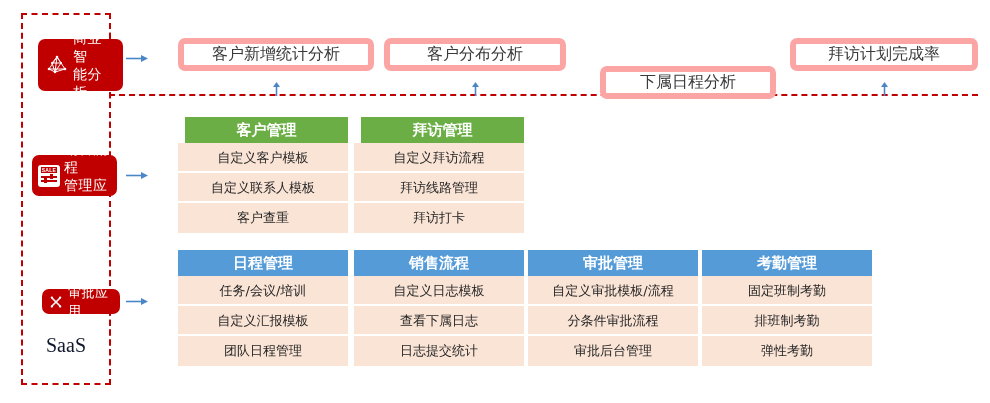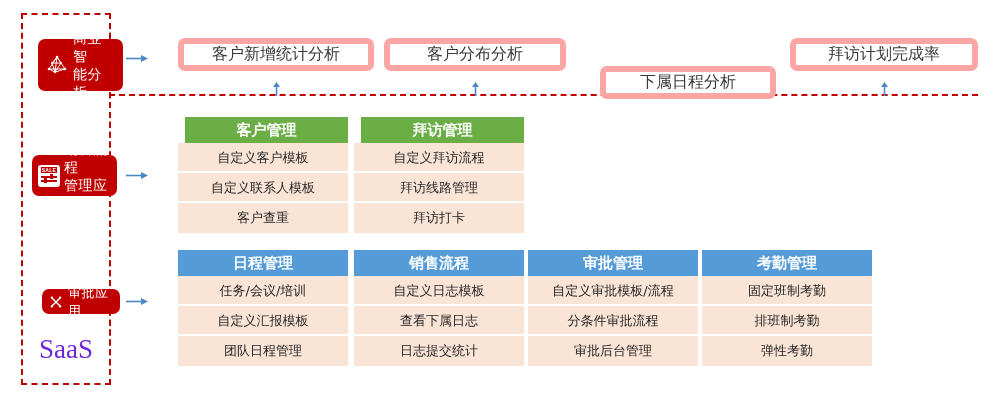--- a/index.html
+++ b/index.html
@@ -185,22 +185,22 @@
   .col4 { left: 702px; }
 
   
   #saas-label {
     position: absolute;
     left: 21px;
     top: 334px;
     width: 90px;
     text-align: center;
     font-family: "Liberation Serif", "DejaVu Serif", serif;
-    font-size: 27px;
-    color: #6d28d9;
+    font-size: 20px;
+    color: #0f172a;
     z-index: 4;
   }
 </style>
 </head>
 <body>
 
 <div id="canvas">
 
   <div class="dash-box"></div>
   <div class="dash-vline"></div>

